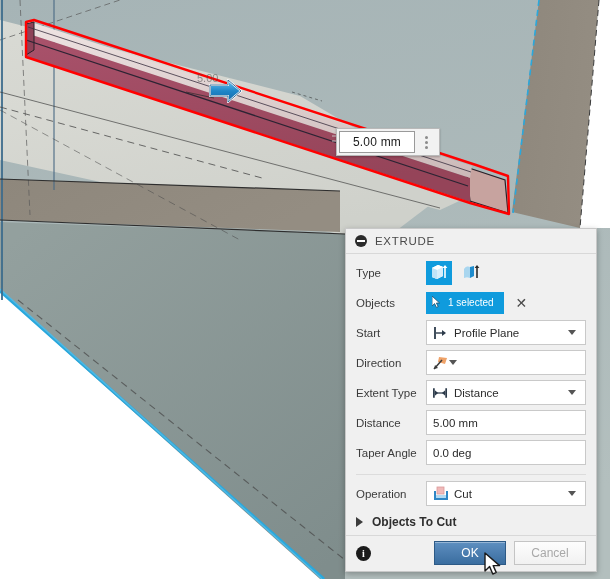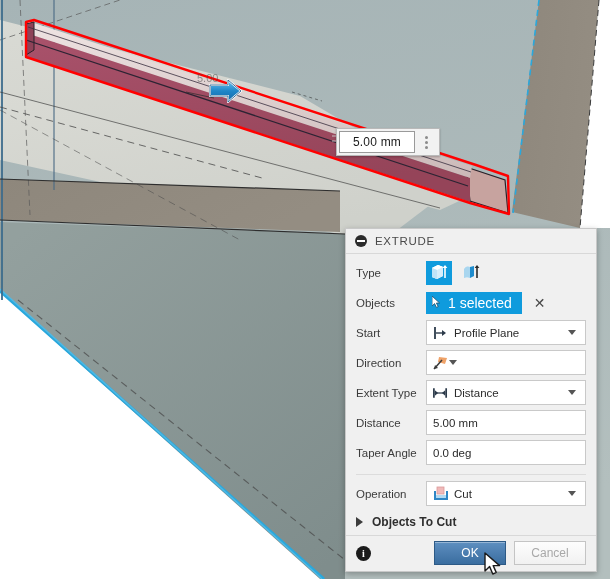--- a/index.html
+++ b/index.html
@@ -38,21 +38,21 @@
   .dlg-body{flex:1;padding:4px 0 0 0;}
   .row{display:flex;align-items:center;height:30px;padding:0 10px;justify-content:center;}
   .row .lbl{width:70px;flex:none;font-size:11.5px;color:#3b3b3b;}
   .ctl{flex:1;}
 
   .typebtns{display:flex;gap:6px;align-items:center;}
   .typebtn{width:26px;height:24px;display:flex;align-items:center;justify-content:center;}
   .typebtn.sel{background:#0f9bdd;}
 
   .chip{display:inline-flex;align-items:center;gap:6px;height:22px;padding:0 10px 0 6px;
-        background:#0f9bdd;color:#fff;font-size:14px;}
+        background:#0f9bdd;color:#fff;font-size:10px;}
   .xbtn{margin-left:12px;font-size:14px;color:#4a4a4a;line-height:1;cursor:default;}
 
   .sel-box{display:flex;align-items:center;height:23px;background:#fff;border:1px solid #c9c9c9;
            padding:0 4px 0 5px;position:relative;}
   .sel-box .ic{width:17px;height:15px;flex:none;display:flex;align-items:center;justify-content:center;}
   .sel-box .txt{flex:1;font-size:11.5px;color:#2b2b2b;padding-left:5px;}
   .caret{width:0;height:0;border-left:4px solid transparent;border-right:4px solid transparent;
          border-top:5px solid #555;margin-right:5px;}
 
   .inp{height:23px;background:#fff;border:1px solid #c9c9c9;display:flex;align-items:center;

